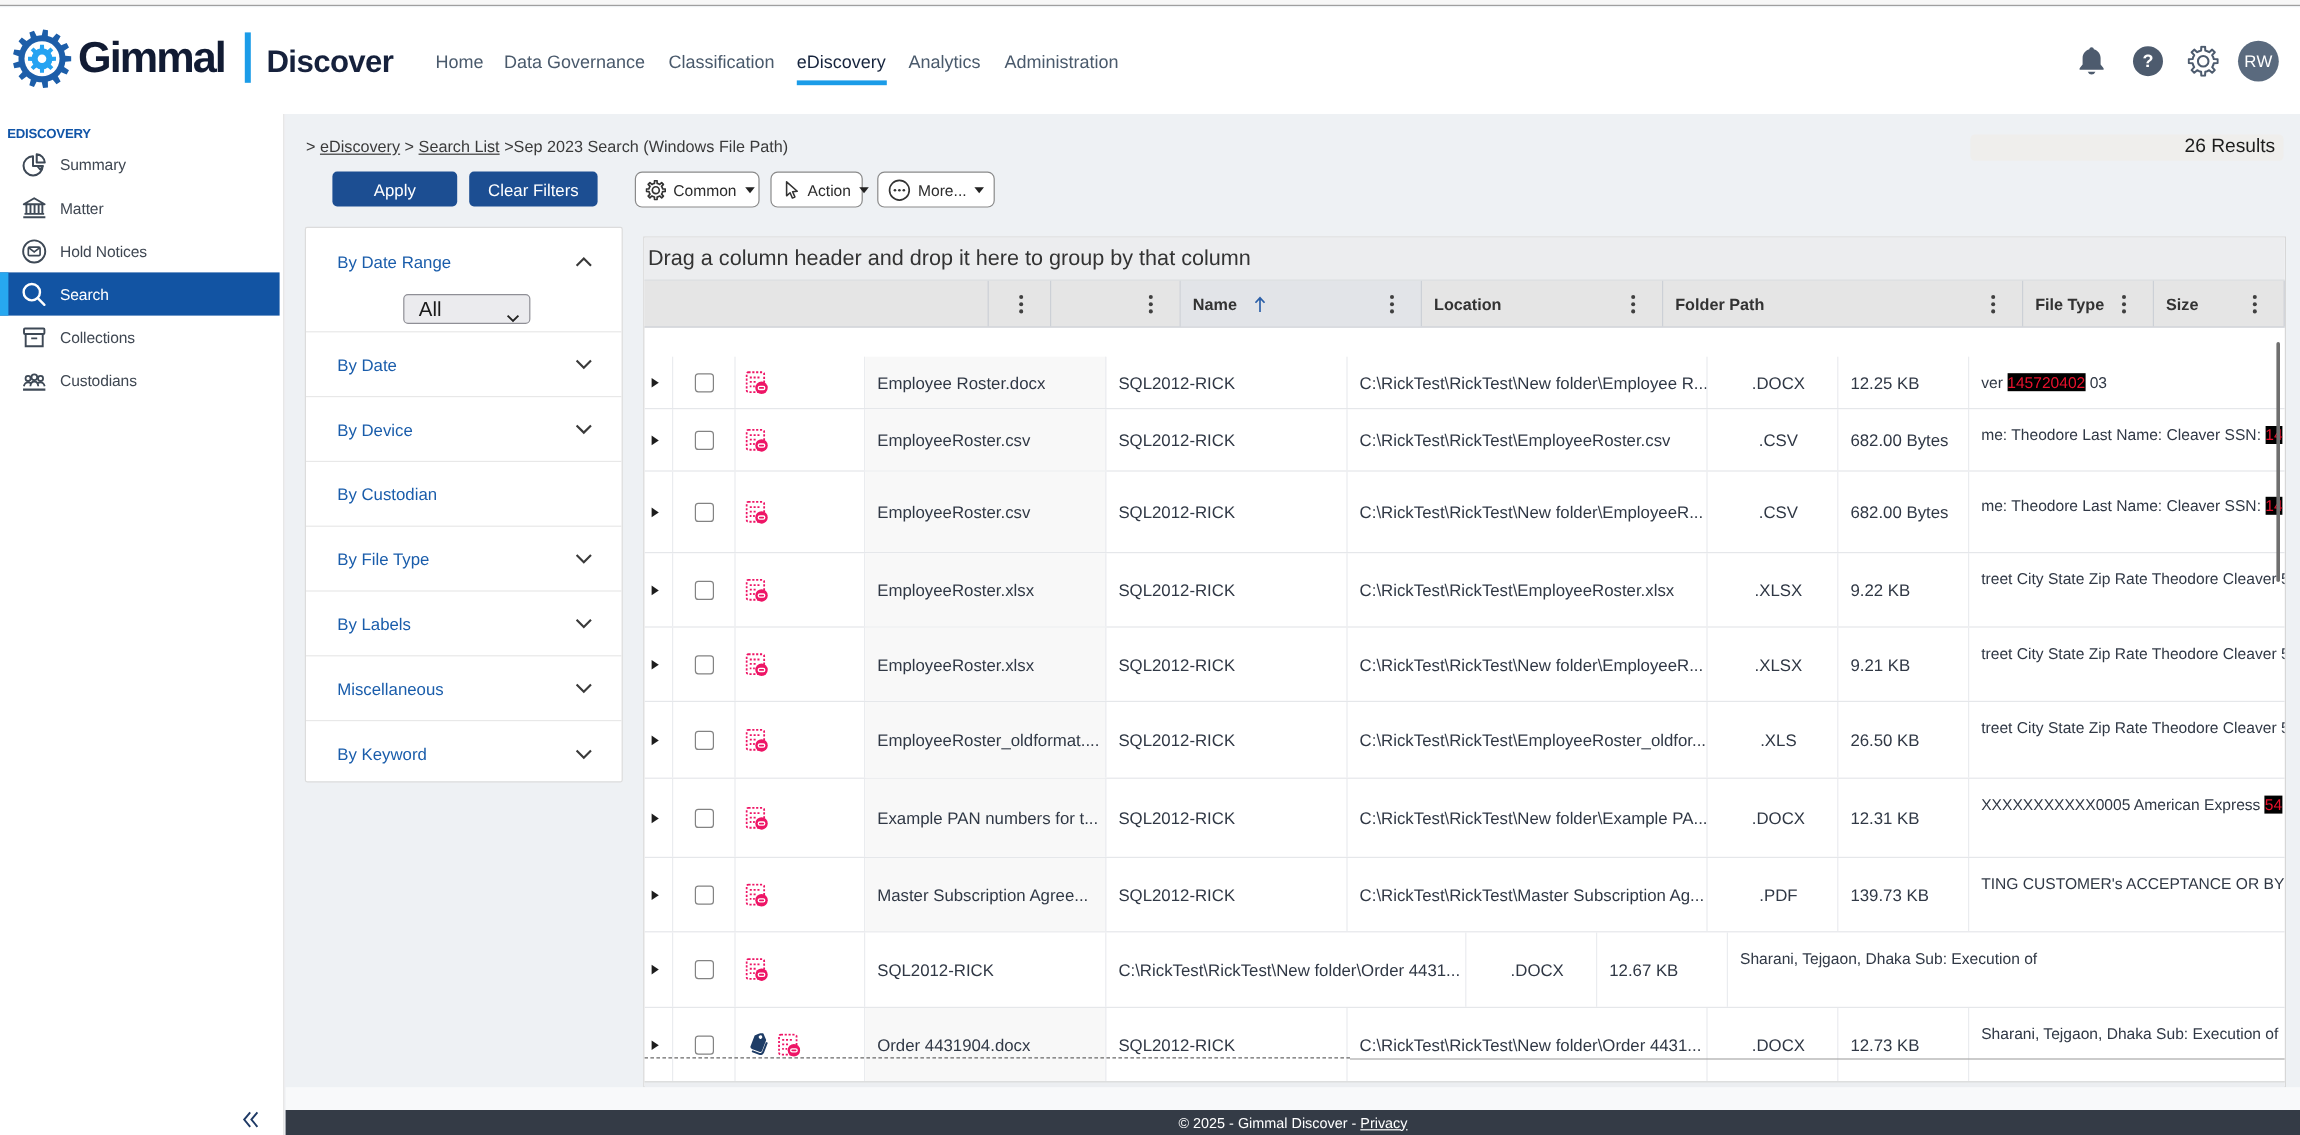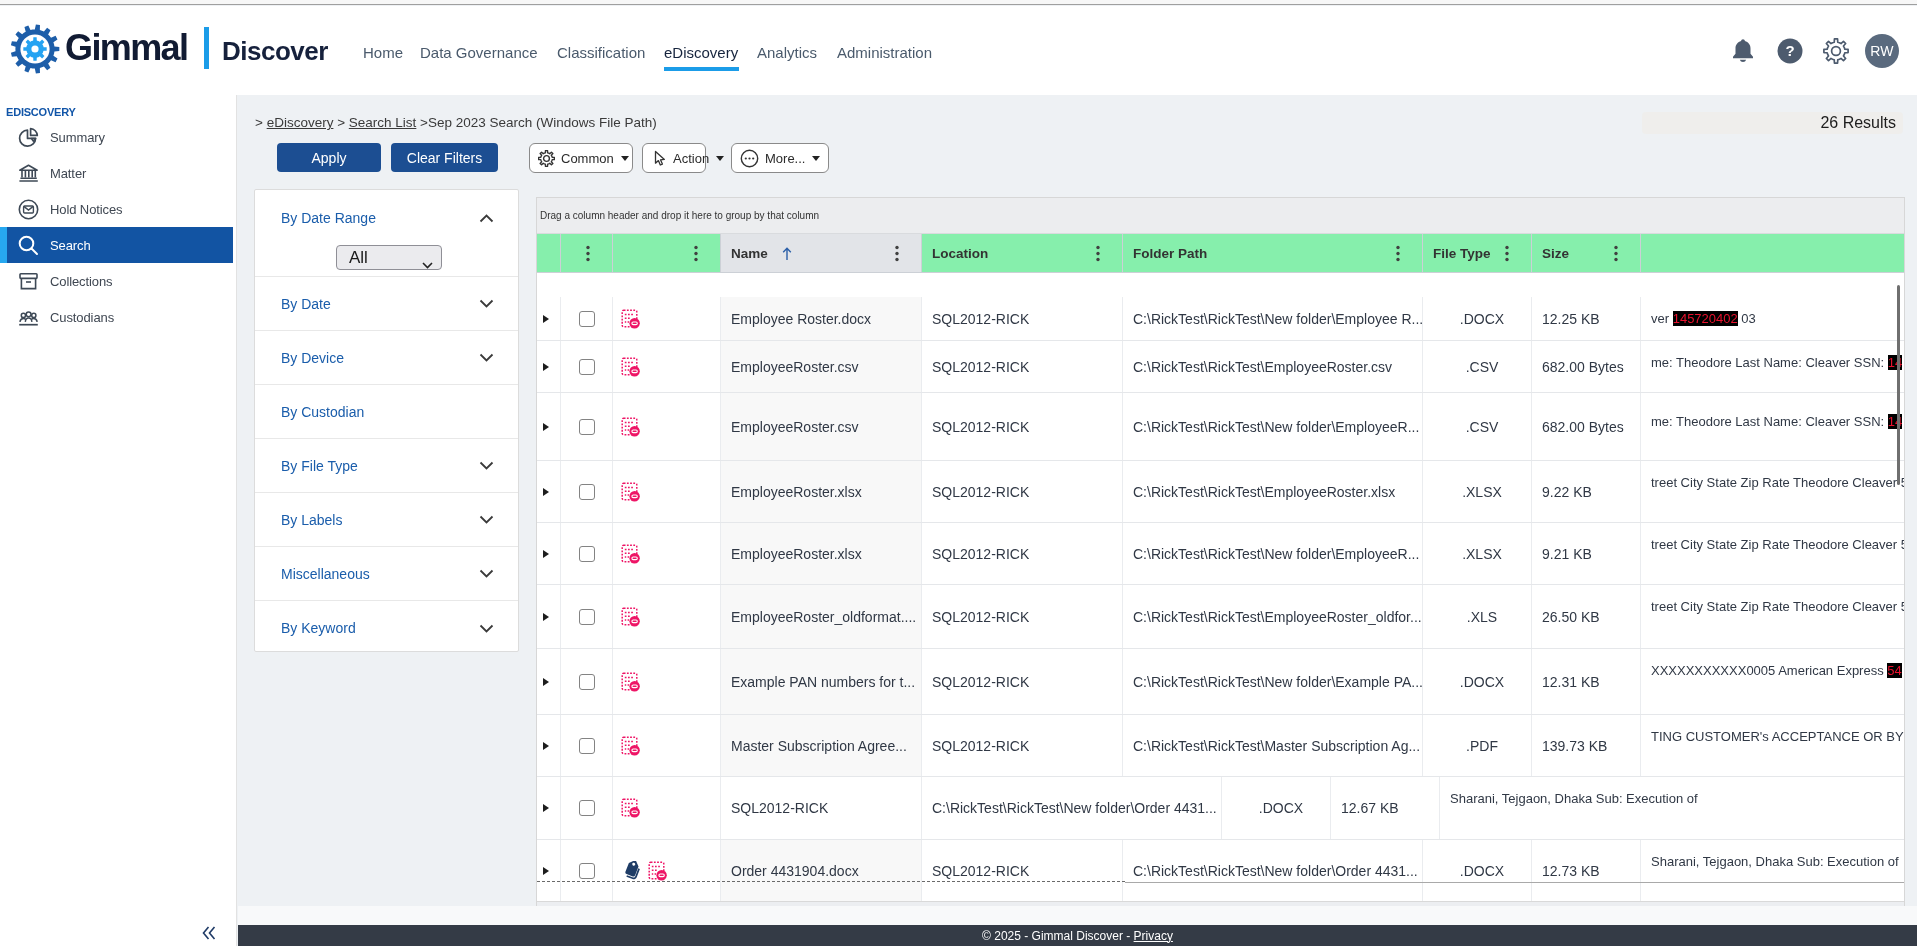--- a/index.html
+++ b/index.html
@@ -31,22 +31,22 @@
 .caret { width:0; height:0; border-left:4.5px solid transparent; border-right:4.5px solid transparent; border-top:5px solid #222; margin-left:7px; }
 #fpanel { position:absolute; left:254px; top:189px; width:265px; height:463px; background:#fff; border:1px solid #dcdcdc; border-radius:2px; }
 .fsec { border-bottom:1px solid #e8e8e8; position:relative; }
 .fsec:last-child { border-bottom:none; }
 .fhead { display:flex; justify-content:space-between; padding:0 24px 0 26px; font-size:14px; color:#1a5dab; }
 .fchev { display:inline-flex; align-items:center; }
 .frow { height:54px; display:flex; align-items:center; justify-content:space-between; padding:0 24px 0 26px; font-size:14px; color:#1a5dab; }
 .fsel { position:absolute; left:81px; top:55px; width:106px; height:25px; background:#ebebee; border:1px solid #8f8f96; border-radius:4px; font-size:17px; color:#1a1a1a; display:flex; align-items:center; padding-left:12px; }
 .selcaret { position:absolute; right:8px; top:8px; }
 #grid { position:absolute; left:536px; top:197px; width:1369px; height:709px; background:#fff; border:1px solid #d7d7d7; }
-#dragbar { height:36px; background:#ecedef; border-bottom:1px solid #d9dbde; display:flex; align-items:center; padding-left:3px; font-size:10px; color:#333; }
-#ghead { height:39px; background:#86efac; border-bottom:1px solid #ccd0d6; display:flex; }
+#dragbar { height:36px; background:#ecedef; border-bottom:1px solid #d9dbde; display:flex; align-items:center; padding-left:3px; font-size:18px; color:#333; }
+#ghead { height:39px; background:#e5e5e5; border-bottom:1px solid #ccd0d6; display:flex;justify-content:flex-end; }
 .gh { position:relative; border-right:1px solid #ccd0d6; display:flex; align-items:center; padding-left:10px; font-size:13.5px; font-weight:bold; color:#333; }
 .gh.c1 { padding-left:0; }
 .hdots { position:absolute; right:22px; top:11px; }
 .hlbl { white-space:nowrap; }
 .namehd { background:#e2e4e8; }
 #gbody { height:604px; overflow:hidden; position:relative;margin-top:24px; }
 .grow { display:flex; border-bottom:1px solid #e5e7ea; }
 .gc { border-right:1px solid #eaecef; display:flex; align-items:center; padding-left:10px; font-size:14px; color:#303845; overflow:hidden; }
 .gc.c1 { padding-left:6px; }
 .gc.c2 { justify-content:center; padding-left:0; }
@@ -181,21 +181,21 @@
  <div id="breadcrumb">&gt; <a>eDiscovery</a> &gt; <a>Search List</a> &gt;Sep 2023 Search (Windows File Path)</div>
  <div id="results">26 Results</div>
  <div class="bluebtn" style="left:277px; width:104px">Apply</div>
  <div class="bluebtn" style="left:391px; width:107px">Clear Filters</div>
  <div class="wbtn" style="left:529px; width:104px"><span class="bico">
         <svg width="17" height="17" viewBox="0 0 17 17" style="">
           <path d="M13.86,6.28 L14.19,7.37 L16.43,7.48 L16.43,9.52 L14.19,9.63 L13.86,10.72 L13.32,11.72 L14.83,13.39 L13.39,14.83 L11.72,13.32 L10.72,13.86 L9.63,14.19 L9.52,16.43 L7.48,16.43 L7.37,14.19 L6.28,13.86 L5.28,13.32 L3.61,14.83 L2.17,13.39 L3.68,11.72 L3.14,10.72 L2.81,9.63 L0.57,9.52 L0.57,7.48 L2.81,7.37 L3.14,6.28 L3.68,5.28 L2.17,3.61 L3.61,2.17 L5.28,3.68 L6.28,3.14 L7.37,2.81 L7.48,0.57 L9.52,0.57 L9.63,2.81 L10.72,3.14 L11.72,3.68 L13.39,2.17 L14.83,3.61 L13.32,5.28 Z" fill="none" stroke="#333" stroke-width="1.4" stroke-linejoin="round"></path>
           <circle cx="8.5" cy="8.5" r="2.9" fill="none" stroke="#333" stroke-width="1.4"></circle>
         </svg>
       </span>Common<span class="caret"></span></div>
- <div class="wbtn" style="left:642px; width:64px"><span class="bico">
+ <div class="wbtn" style="left:642px; width:77px"><span class="bico">
         <svg width="16" height="17" viewBox="0 0 16 17" style="">
           <path d="M4.5 1.5 L4.5 13.2 L7.4 10.6 L9.3 15 L11.4 14.1 L9.5 9.8 L13.4 9.4 Z" fill="none" stroke="#333" stroke-width="1.3" stroke-linejoin="round"></path>
         </svg>
       </span>Action<span class="caret"></span></div>
  <div class="wbtn" style="left:731px; width:98px"><span class="bico">
         <svg width="19" height="19" viewBox="0 0 19 19" style="">
           <circle cx="9.5" cy="9.5" r="8.2" fill="none" stroke="#333" stroke-width="1.4"></circle>
           <circle cx="5.8" cy="9.5" r="1.1" fill="#333"></circle>
           <circle cx="9.5" cy="9.5" r="1.1" fill="#333"></circle>
           <circle cx="13.2" cy="9.5" r="1.1" fill="#333"></circle>

